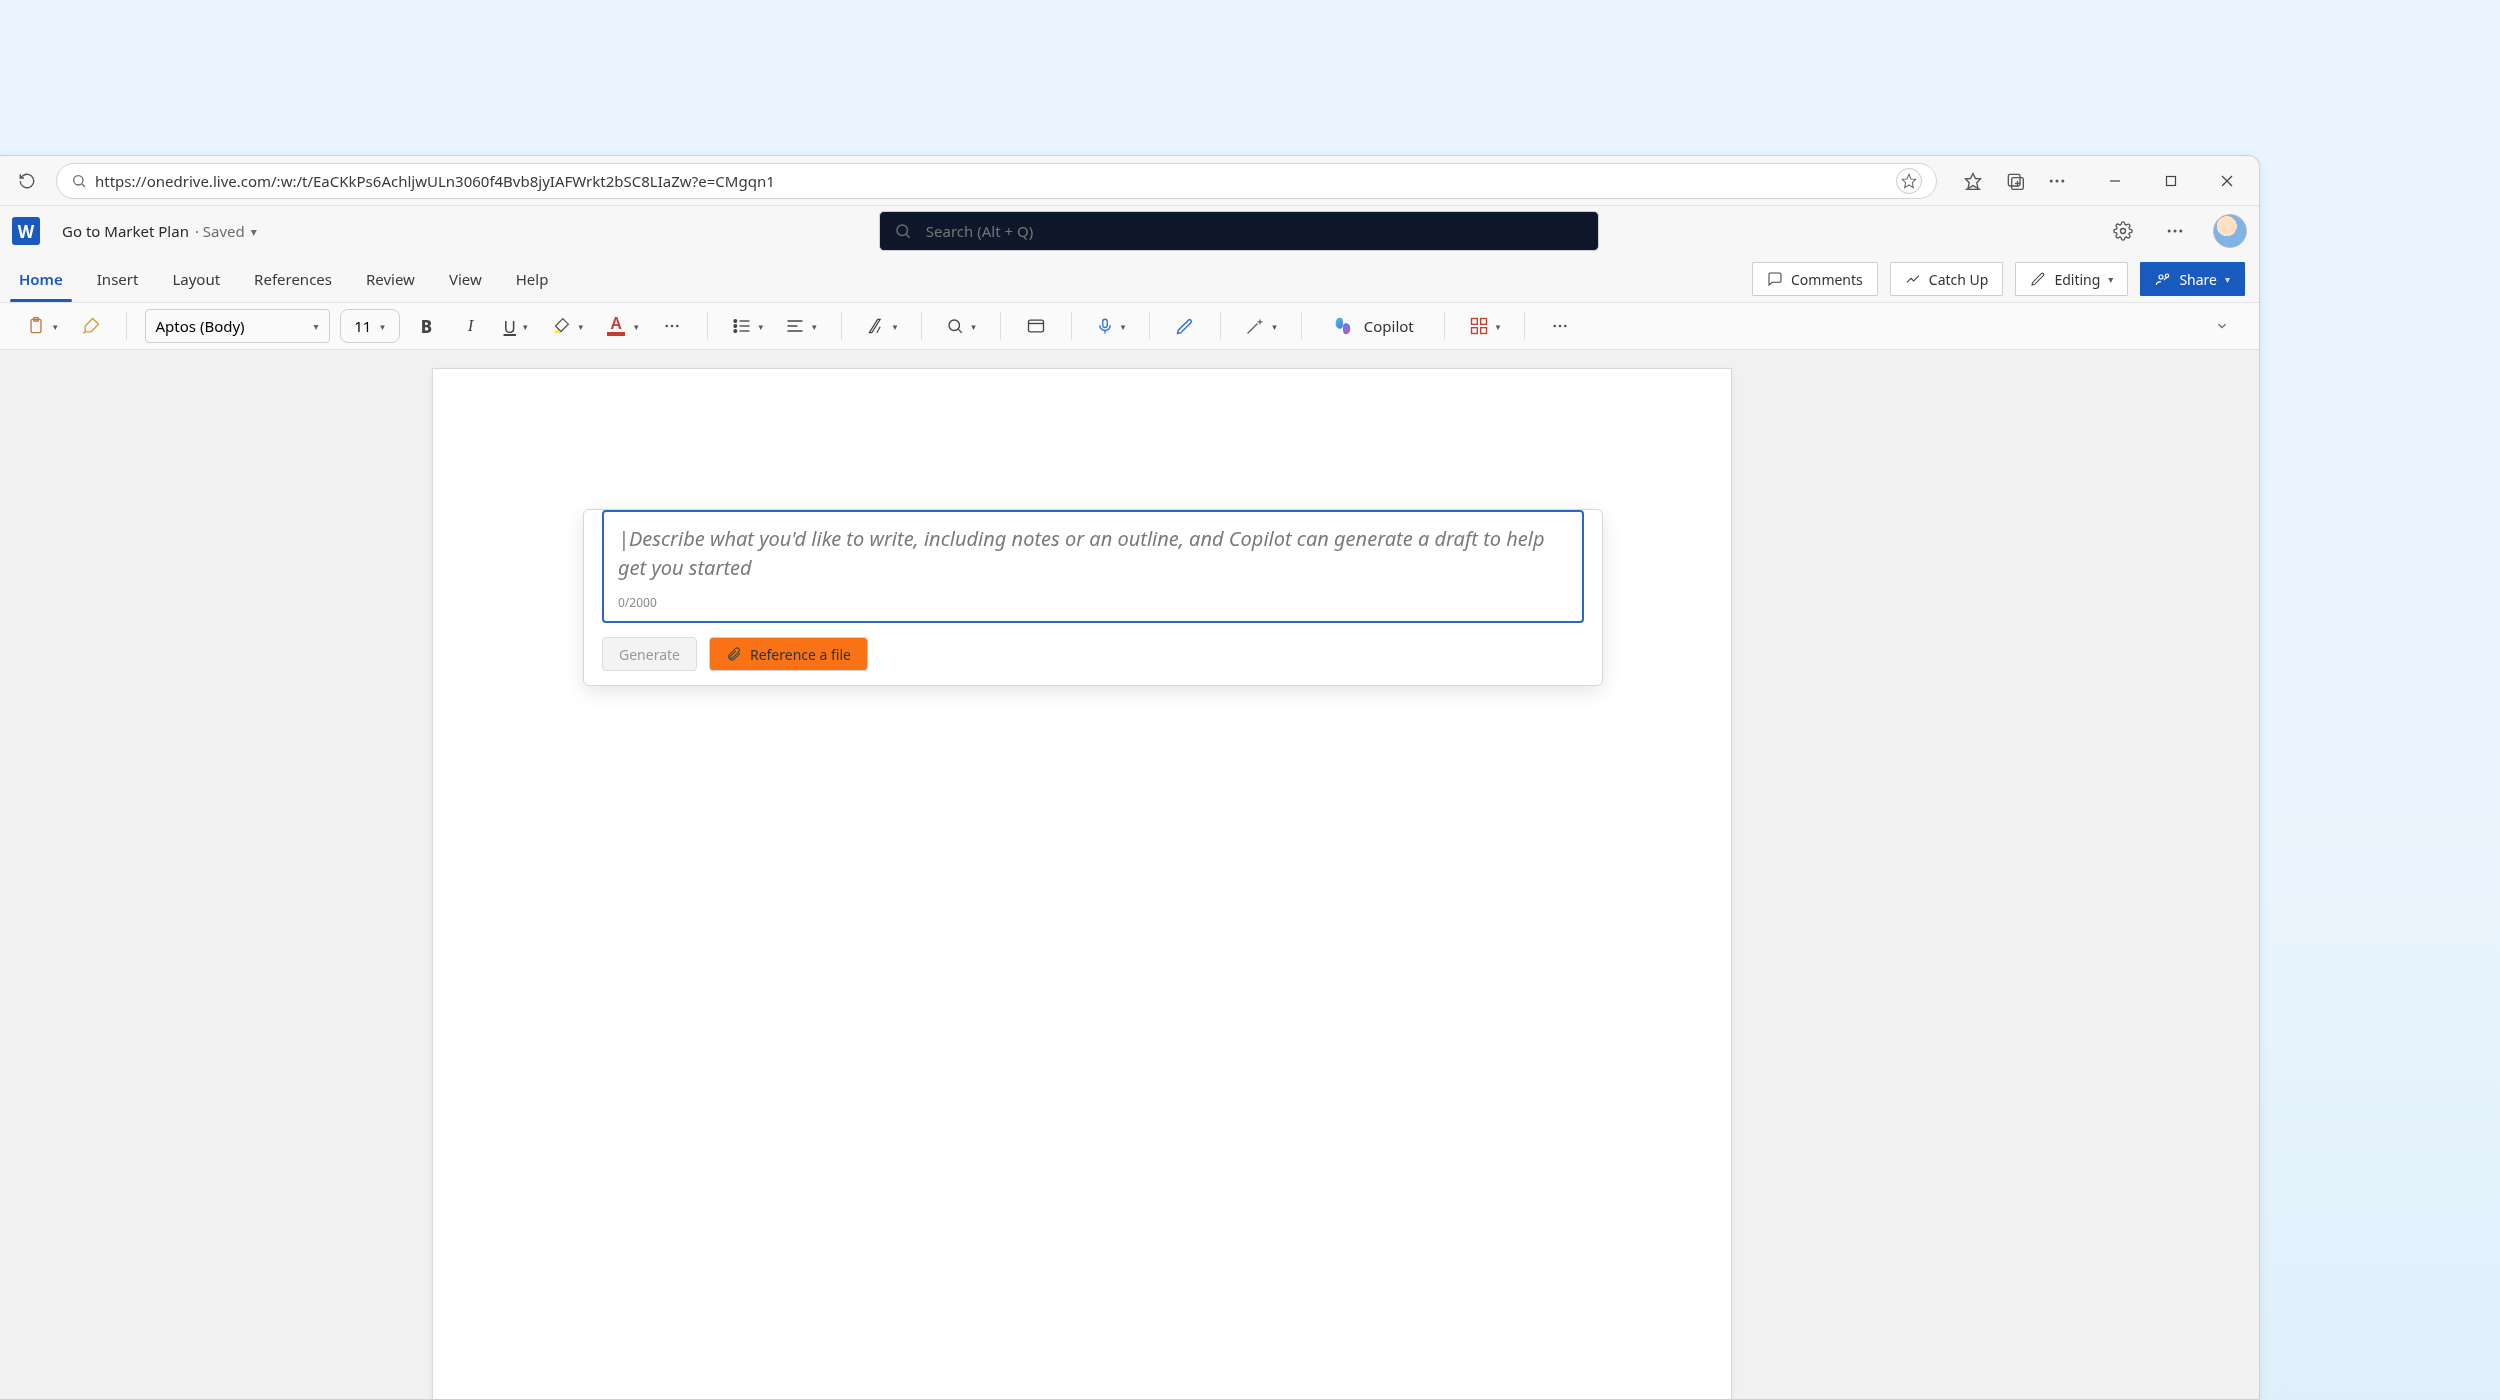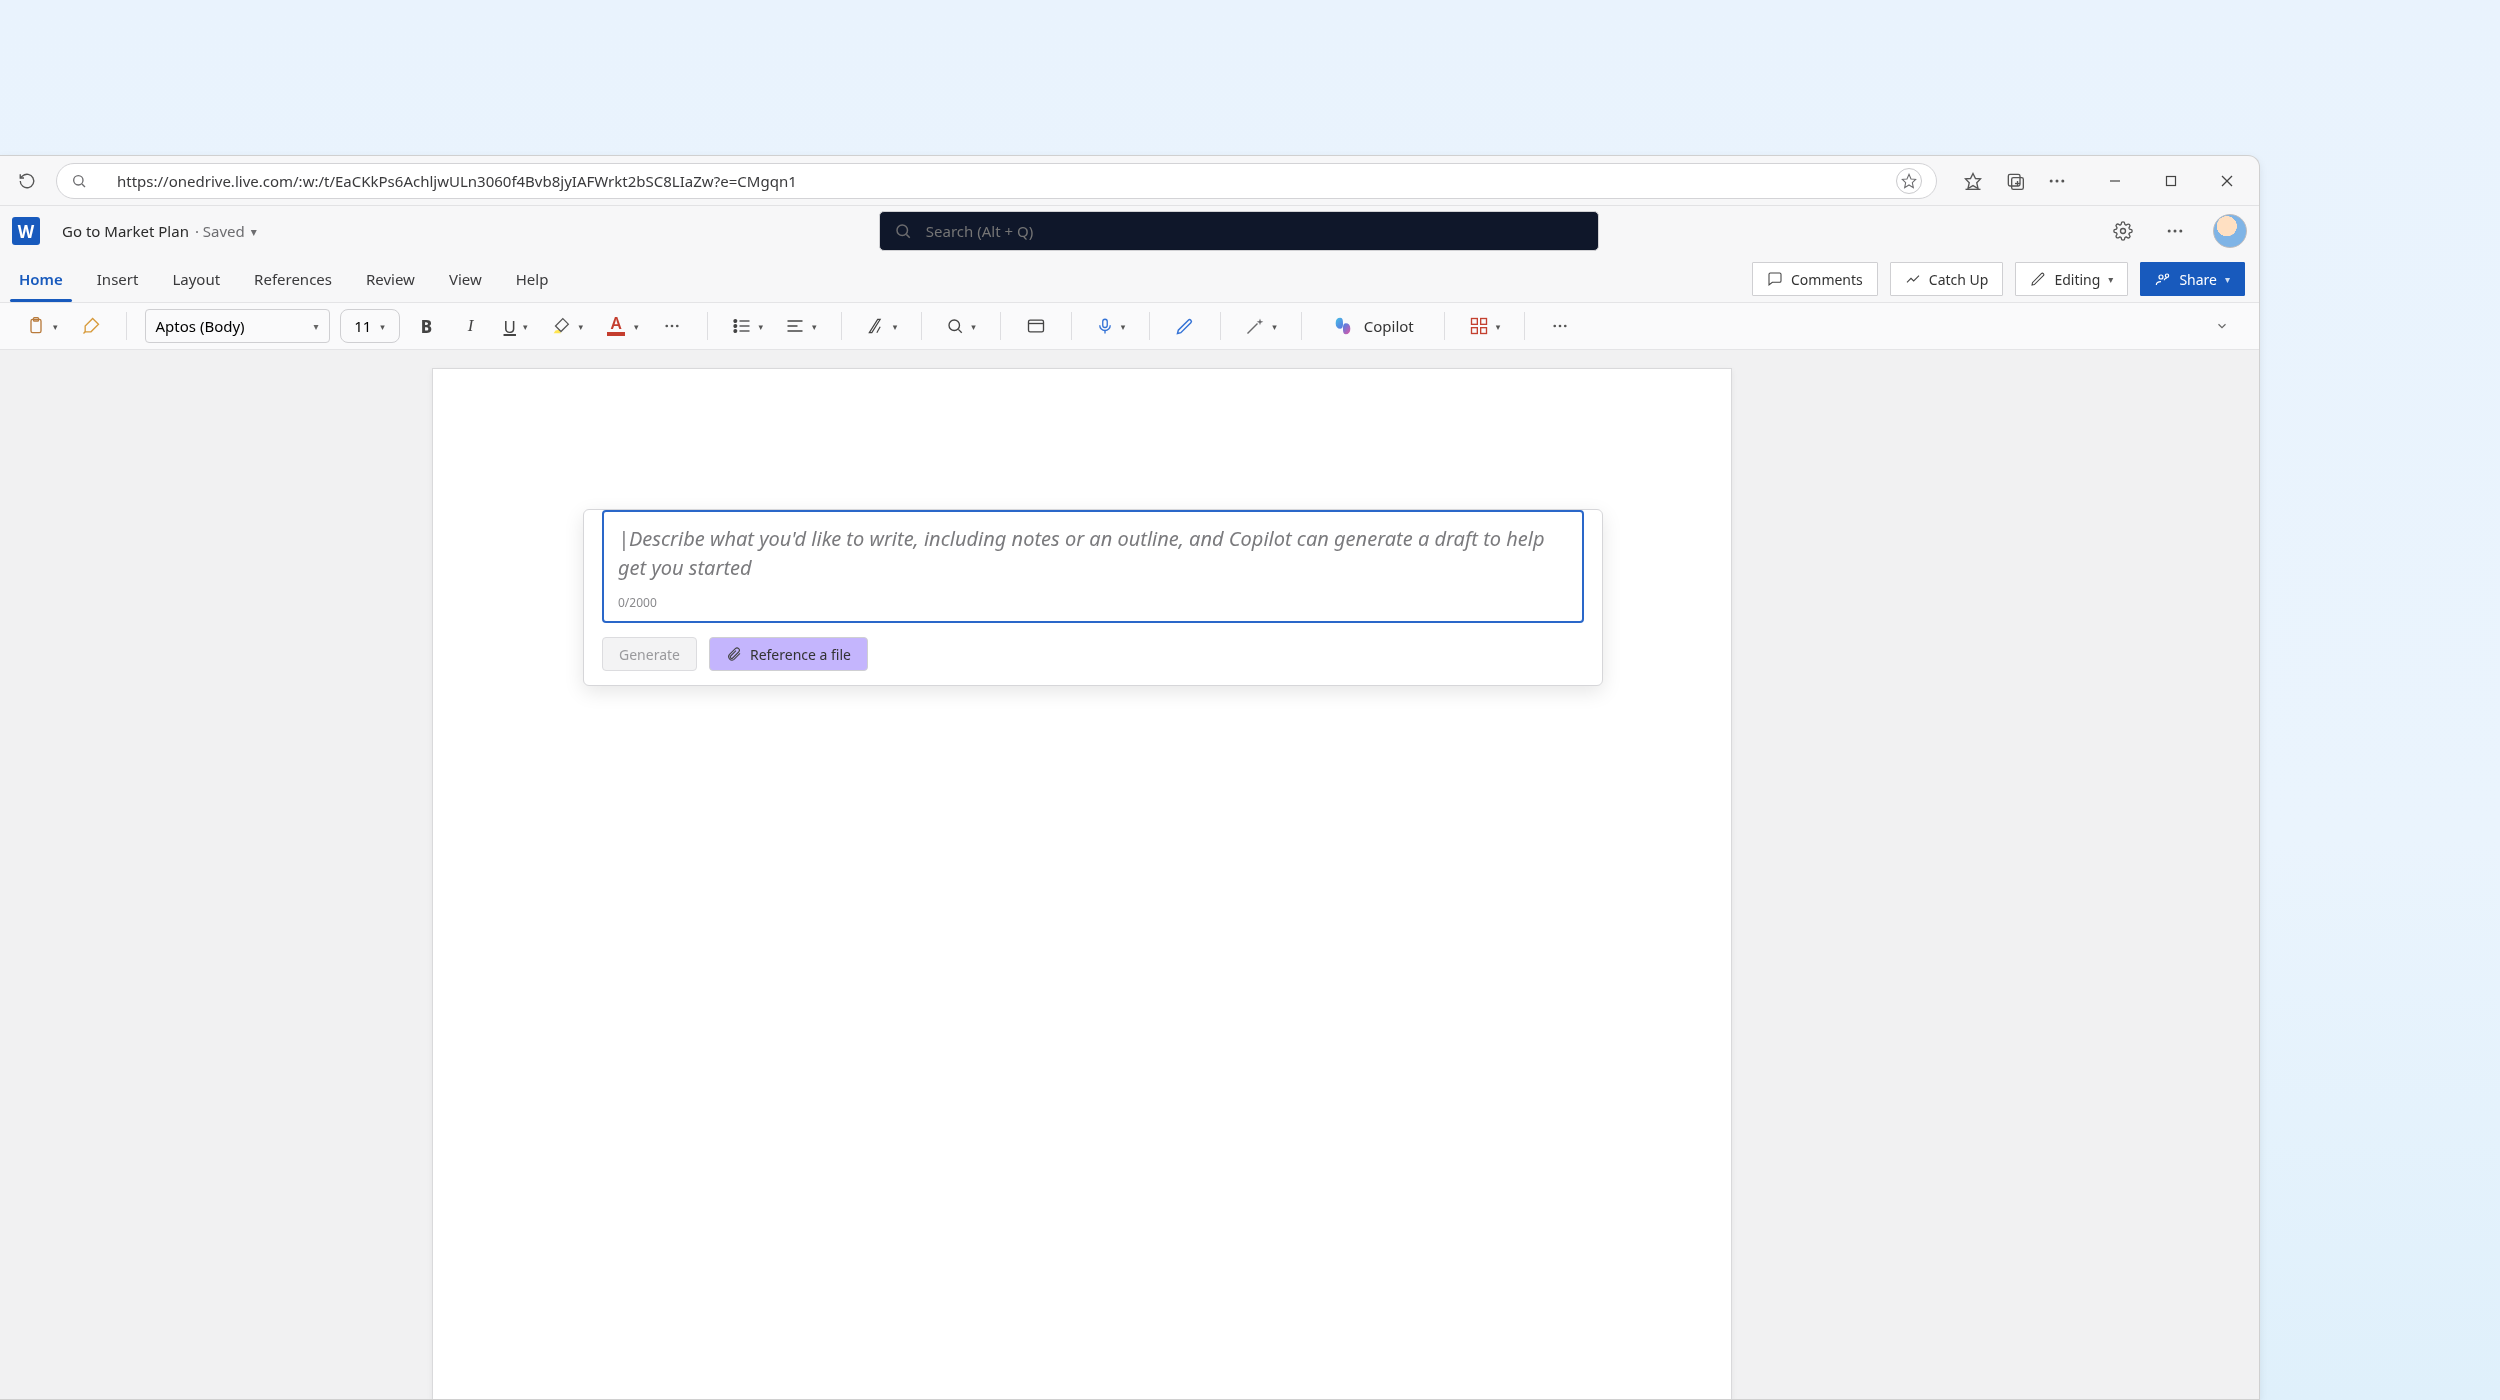--- a/index.html
+++ b/index.html
@@ -8,21 +8,21 @@
   
   .window {
     position: absolute; left: 0; top: 155px; width: 2260px; height: 1245px;
     background: #f7f7f8; border: 1px solid #d0d0d0; border-top-right-radius: 12px; border-left: none;
     box-shadow: 0 3px 8px rgba(0,0,0,.08);
     display: flex; flex-direction: column;
   }
 
   .addr-bar { height: 50px; display: flex; align-items: center; gap: 12px; padding: 0 10px; border-bottom: 1px solid #e2e2e4; }
   .addr-bar .reload { width: 34px; height: 34px; display:flex; align-items:center; justify-content:center; border-radius:4px; cursor:pointer; }
-  .url-box { flex: 1; height: 36px; border: 1px solid #d3d3d6; border-radius: 18px; display:flex; align-items:center; padding: 0 14px; gap: 30px; background:#fff; }
+  .url-box { flex: 1; height: 36px; border: 1px solid #d3d3d6; border-radius: 18px; display:flex; align-items:center; padding: 0 14px; gap: 8px; background:#fff; }
   .url-box input { flex:1; border:none; outline:none; font-size: 15px; color:#3a3a3c; background:transparent; }
   .url-box .star-btn { width:26px;height:26px;border-radius:50%;border:1px solid #c9c9cc;position:relative;display:flex;align-items:center;justify-content:center;}
   .addr-right-icons { display:flex; gap: 22px; align-items:center; padding: 0 14px; }
   .win-btn { width: 44px; height: 44px; display:flex; align-items:center; justify-content:center; cursor:pointer; }
 
   
   .word-title { height: 50px; display:flex; align-items:center; padding:0 12px; gap:22px; border-bottom: none; }
   .word-logo { width: 28px; height: 28px; background:#185abd; border-radius:3px; position:relative; display:flex;align-items:center;justify-content:center;color:#fff;font-weight:700;font-size:17px;}
   .doc-name { font-size:15px; color:#2b2b2b; display:flex; align-items:center; gap:6px;}
   .doc-name .saved { color:#6d6d70; }
@@ -77,21 +77,21 @@
   .copilot-card .hdr{display:flex; align-items:center; gap:12px; padding:12px 18px;}
   .copilot-card .hdr .title{font-size:15px;font-weight:600;color:#2b2b2b;}
   .copilot-card .hdr .badge{font-size:13px;color:#6d6d70;}
   .copilot-card .hdr .close{margin-left:auto;width:26px;height:26px;display:flex;align-items:center;justify-content:center;cursor:pointer;}
   .copilot-input-wrap{padding:0 18px 14px;}
   .copilot-input{width:100%;border:2px solid #2a67c9;border-radius:4px;padding:12px 14px 10px;}
   .copilot-input .ph{font-size:20px;color:#7a7a7d;line-height:1.45;font-style:italic;}
   .copilot-input .counter{font-size:12px;color:#8a8a8d;margin-top:12px;}
   .copilot-actions{display:flex;gap:12px;padding:0 18px 14px;}
   .gen-btn{height:34px;padding:0 16px;border:1px solid #dcdcdf;border-radius:4px;background:#f3f3f4;color:#9a9a9d;font-size:14px;}
-  .ref-btn{height:34px;padding:0 16px;border:1px solid #cfcfd2;border-radius:4px;background:#c4b5fd;color:#333;font-size:14px;display:flex;align-items:center;gap:8px;cursor:pointer;}
+  .ref-btn{height:34px;padding:0 16px;border:1px solid #cfcfd2;border-radius:4px;background:#f97316;color:#333;font-size:14px;display:flex;align-items:center;gap:8px;cursor:pointer;}
 </style>
 </head>
 <body>
 
 <div class="window">
 
   <div class="addr-bar">
     <div class="reload">
       <svg width="18" height="18" viewBox="0 0 24 24" stroke="#555" stroke-width="1.8" fill="none">
           <path d="M3 12a9 9 0 1 0 3-6.7L3 8"></path>

